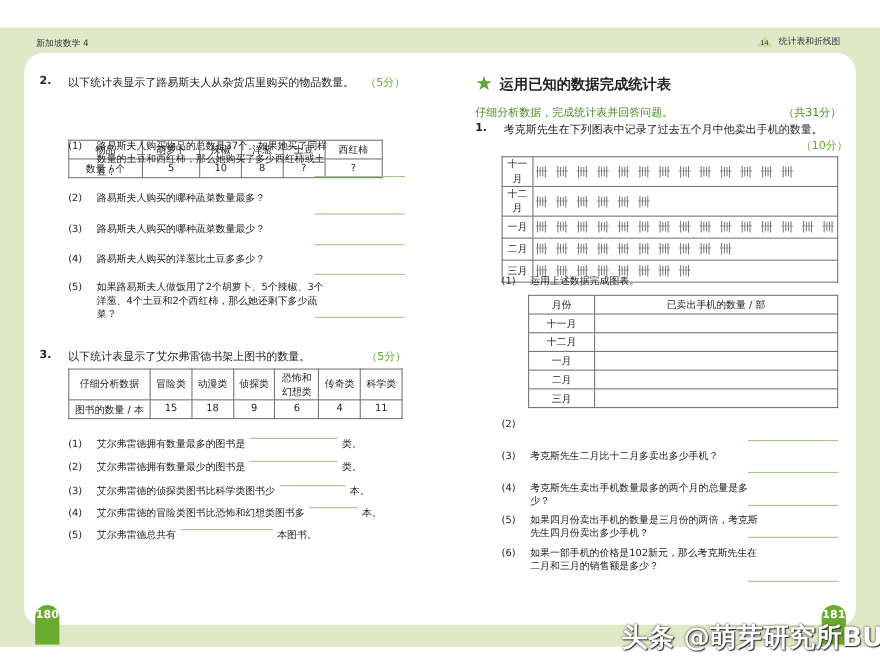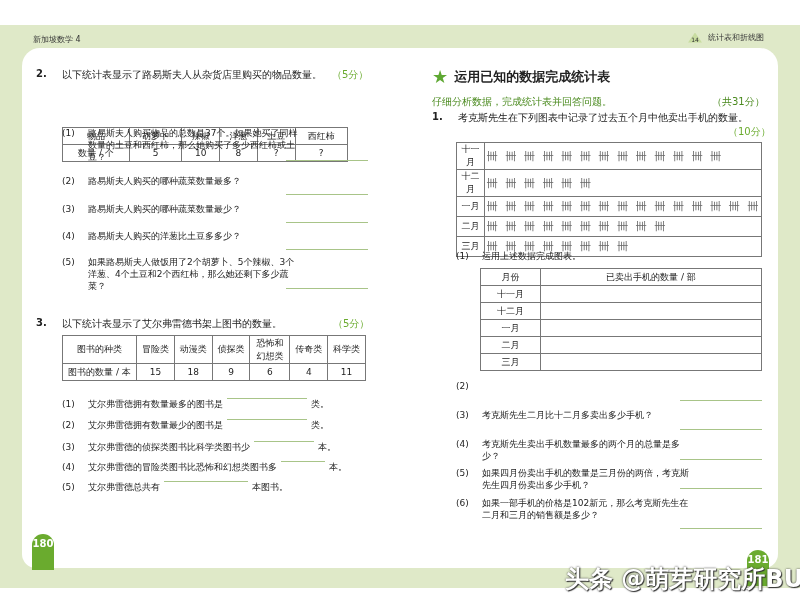--- a/index.html
+++ b/index.html
@@ -8,21 +8,21 @@
 
   .frame { position: absolute; left: 0; top: 25px; width: 800px; height: 563px; background: #dfe9c8; }
   .running-head-left { position: absolute; left: 33px; top: 34px; font-size: 8px; color: #333; }
   .running-head-right { position: absolute; right: 36px; top: 32px; font-size: 8px; color: #333; display: flex; align-items: center; gap: 6px; }
   .chapter-num { display: inline-block; width: 14px; height: 10px; font-size: 6px; color: #333; background: #c8dca0; text-align: center; line-height: 10px; clip-path: polygon(50% 0, 100% 100%, 0 100%); padding-top: 2px; }
 
   .panel-left { position: absolute; left: 22px; top: 48px; width: 378px; height: 520px; background: #fff; border-top-left-radius: 18px; border-bottom-left-radius: 14px; }
   .panel-right { position: absolute; left: 400px; top: 48px; width: 378px; height: 520px; background: #fff; border-top-right-radius: 18px; border-bottom-right-radius: 14px; }
 
   .page-tab { position: absolute; width: 22px; height: 36px; background: #6aab2e; color: #fff; font-size: 10px; font-weight: bold; text-align: center; border-top-left-radius: 11px; border-top-right-radius: 11px; padding-top: 4px; }
-  .page-tab.left { left: 32px; top: 534px; }
+  .page-tab.left { left: 32px; top: 550px; }
   .page-tab.right { left: 747px; top: 550px; }
 
   .q-head { position: absolute; font-size: 10px; display: flex; }
   .q-num { width: 26px; font-weight: bold; }
   .pts { position: absolute; font-size: 10px; color: #6aab2e; }
 
   table.grid { position: absolute; border-collapse: collapse; font-size: 9px; }
   table.grid td { border: 1px solid #777; text-align: center; padding: 0 2px; }
 
   .sub { position: absolute; font-size: 9px; display: flex; line-height: 12px; }
@@ -111,21 +111,21 @@
 
 <div class="q-head" style="left:36px;top:317px;">
   <span class="q-num">3.</span>
   <span>以下统计表显示了艾尔弗雷德书架上图书的数量。</span>
 </div>
 <div class="pts" style="left:333px;top:317px;">（5分）</div>
 
 <table class="grid" style="left:62px;top:335px;width:304px;">
   <tbody>
       <tr style="height:28px;">
-    <td style="width:74px;">图书的种类</td>
+    <td style="width:74px;">仔细分析数据</td>
     <td>冒险类</td>
     <td>动漫类</td>
     <td>侦探类</td>
     <td style="width:40px;">恐怖和幻想类</td>
     <td>传奇类</td>
     <td>科学类</td>
   </tr>
   <tr style="height:17px;">
     <td>图书的数量 / 本</td>
     <td>15</td>

